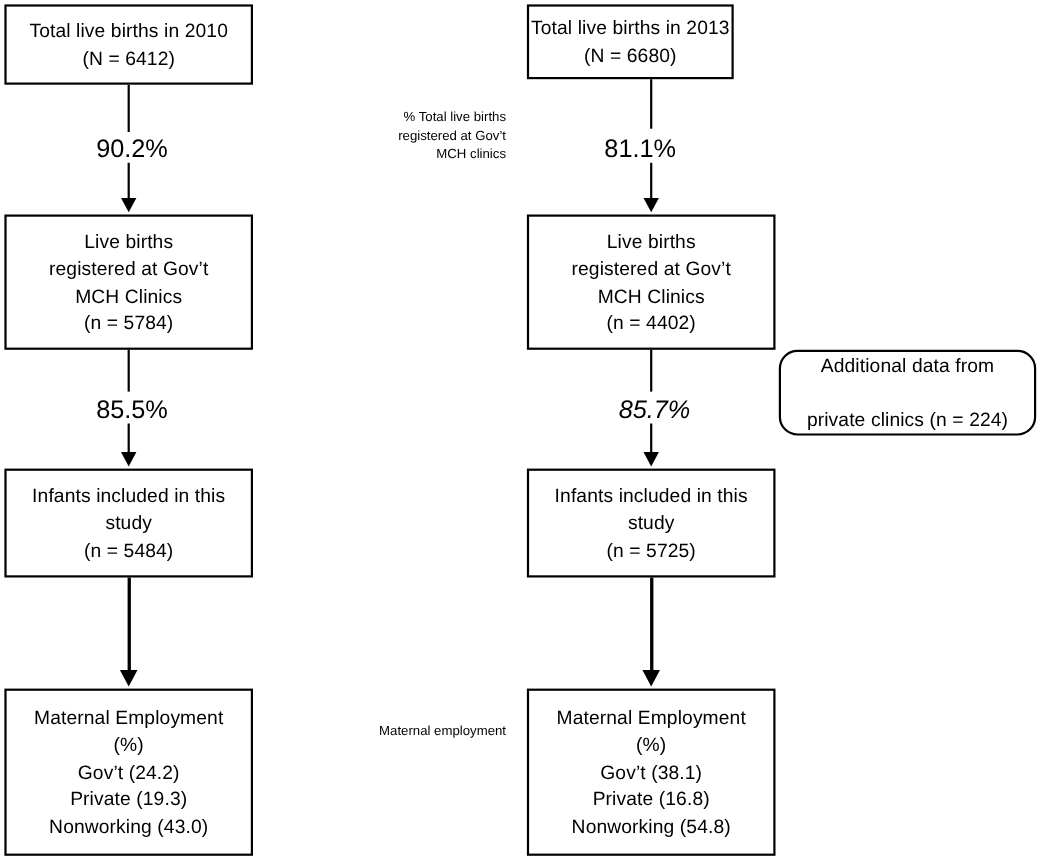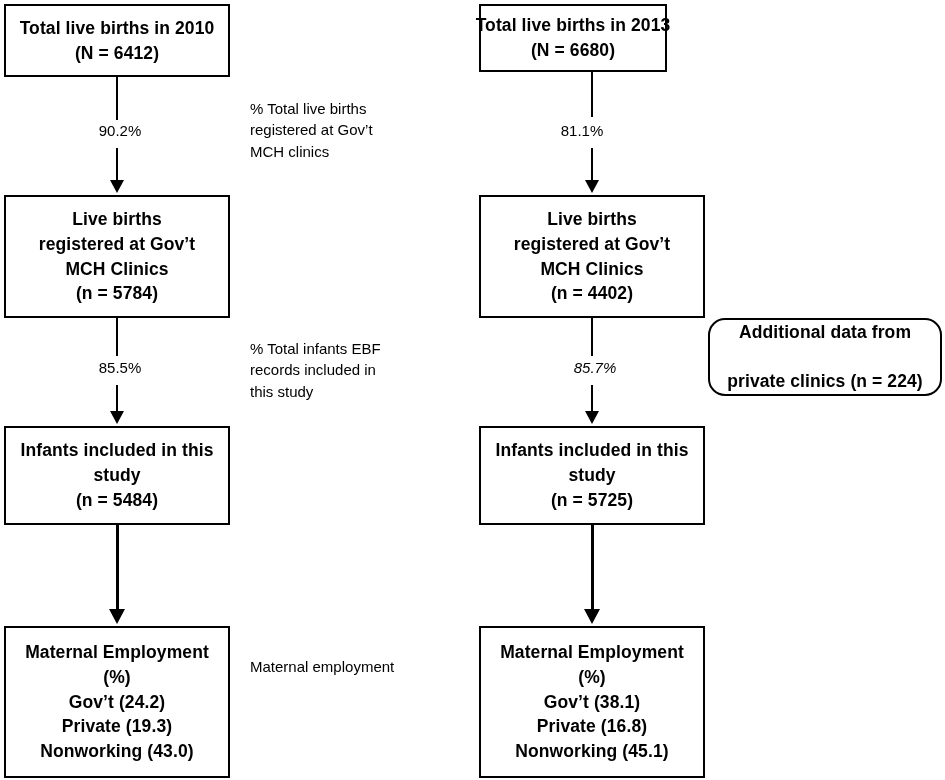--- a/index.html
+++ b/index.html
@@ -28,21 +28,20 @@
     background: #ffffff;
     display: flex;
     flex-direction: column;
     align-items: center;
     justify-content: center;
     text-align: center;
     font-size: 17.5px;
     line-height: 1.42;
     letter-spacing: 0.1px;
     padding: 2px 18px;
-    font-weight: bold;
   }
   .node .ln { display: block; white-space: nowrap; }
 
   .node.rounded {
     border-radius: 17px;
     border-width: 2px;
     gap: 24px;
   }
 
   
@@ -64,34 +63,34 @@
   }
   .arrowhead.big {
     border-left-width: 8.5px;
     border-right-width: 8.5px;
     border-top-width: 15px;
   }
 
   
   .edge-label {
     position: absolute;
-    font-size: 15px;
+    font-size: 23px;
     line-height: 1.2;
     white-space: nowrap;
     text-align: center;
     background: #ffffff;
     padding: 0 3px;
   }
 
   
   .center-note {
     position: absolute;
-    font-size: 15px;
+    font-size: 12px;
     line-height: 1.42;
-    text-align: left;
+    text-align: right;
     width: 210px;
   }
   .center-note .ln { display: block; white-space: nowrap; }
 </style>
 </head>
 <body>
 
 <div id="canvas">
 
   <div class="node" style="left:4px; top:4px; width:226px; height:73px;">
@@ -132,25 +131,20 @@
     <span class="ln">Private (19.3)</span>
     <span class="ln">Nonworking (43.0)</span>
   </div>
 
   <div class="center-note" style="left:250px; top:98px;">
     <span class="ln">% Total live births</span>
     <span class="ln">registered at Gov’t</span>
     <span class="ln">MCH clinics</span>
   </div>
 
-  <div class="center-note" style="left:250px; top:338px;">
-    <span class="ln">% Total infants EBF</span>
-    <span class="ln">records included in</span>
-    <span class="ln">this study</span>
-  </div>
 
   <div class="center-note" style="left:250px; top:656px;">
     <span class="ln">Maternal employment</span>
   </div>
 
   <div class="node" style="left:479px; top:4px; width:188px; height:68px;">
     <span class="ln">Total live births in 2013</span>
     <span class="ln">(N = 6680)</span>
   </div>
 
@@ -178,21 +172,21 @@
   </div>
 
   <div class="vline thick" style="left:591px; top:525px; height:86px;"></div>
   <div class="arrowhead big" style="left:584px; top:609px;"></div>
 
   <div class="node" style="left:479px; top:626px; width:226px; height:152px;">
     <span class="ln">Maternal Employment</span>
     <span class="ln">(%)</span>
     <span class="ln">Gov’t (38.1)</span>
     <span class="ln">Private (16.8)</span>
-    <span class="ln">Nonworking (45.1)</span>
+    <span class="ln">Nonworking (54.8)</span>
   </div>
 
   <div class="node rounded" style="left:708px; top:318px; width:234px; height:78px;">
     <span class="ln">Additional data from</span>
     <span class="ln">private clinics (n = 224)</span>
   </div>
 
 </div>
 
 </body></html>

